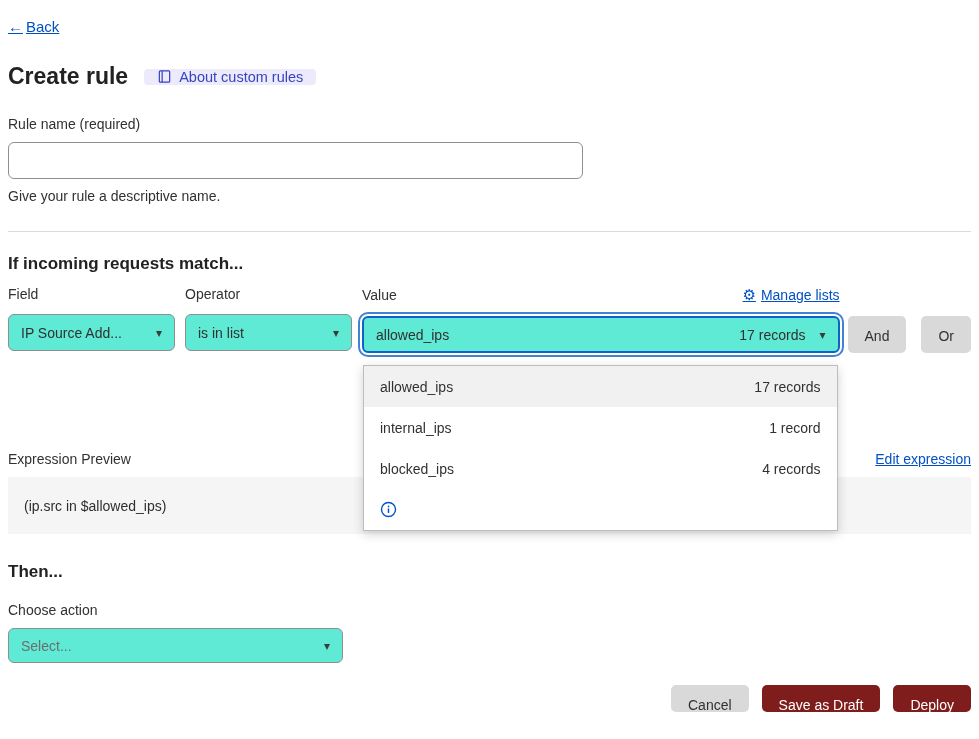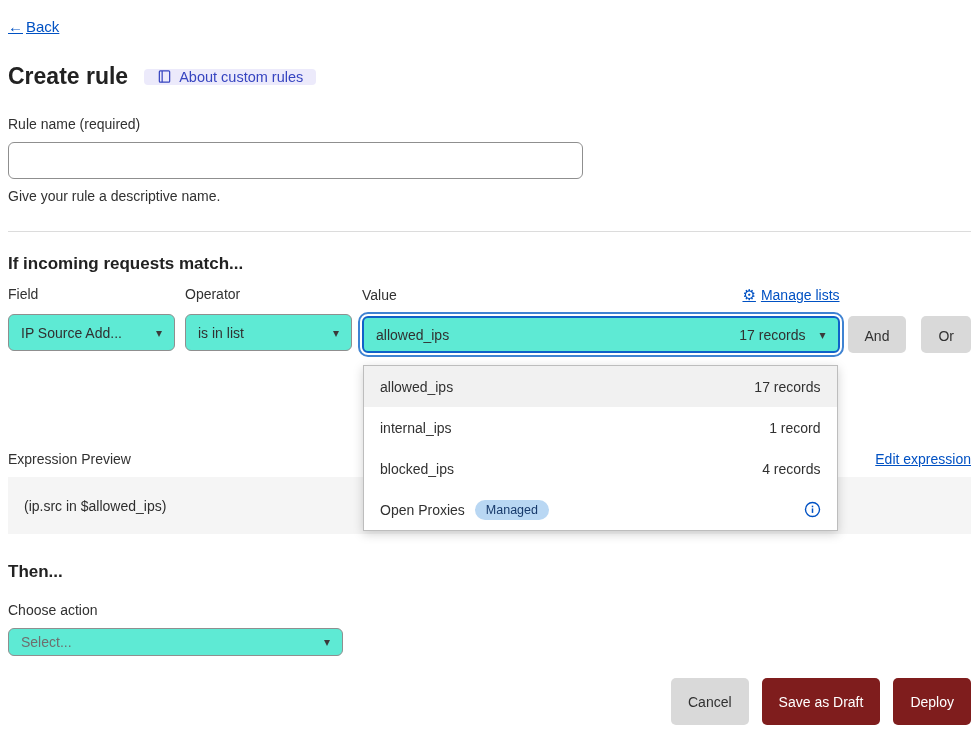--- a/index.html
+++ b/index.html
@@ -94,24 +94,24 @@
 
   .expr-header { display: flex; justify-content: space-between; align-items: center; margin-top: 98px; }
   .code-block {
     margin-top: 10px; background: #f5f5f5; height: 57px;
     display: flex; align-items: center; padding: 0 16px;
   }
   .code-block code { font-family: Liberation Sans, sans-serif; font-size: 14px; color: #2e2e2e; }
 
   .then-heading { margin-top: 28px; }
   .action-label { margin-top: 20px; }
-  .action-select { width: 335px; margin-top: 10px; height: 28px; }
+  .action-select { width: 335px; margin-top: 10px; height: 35px; }
 
   .footer { display: flex; justify-content: flex-end; gap: 13px; margin-top: 22px; }
-  .footer .btn { height: 47px; }
+  .footer .btn { height: 27px; }
 </style>
 </head>
 <body>
 
 
 
 <a class="back">
   <span>←</span>
   <span>Back</span>
 </a>
@@ -176,24 +176,20 @@
       </div>
       <div class="dd-row">
         <span>internal_ips</span>
         <span>1 record</span>
       </div>
       <div class="dd-row">
         <span>blocked_ips</span>
         <span>4 records</span>
       </div>
       <div class="dd-row">
-        <span class="dd-left">
-          <span>Open Proxies</span>
-          <span class="managed-badge">Managed</span>
-        </span>
         <span class="info-icon">
           <svg width="17" height="17" viewBox="0 0 16 16">
             <circle cx="8" cy="8" r="6.6" fill="none" stroke="#0051c3" stroke-width="1.3"></circle>
             <rect x="7.3" y="7" width="1.4" height="4.2" fill="#0051c3"></rect>
             <rect x="7.3" y="4.4" width="1.4" height="1.5" fill="#0051c3"></rect>
           </svg>
         </span>
       </div>
     </div>
   </div>

